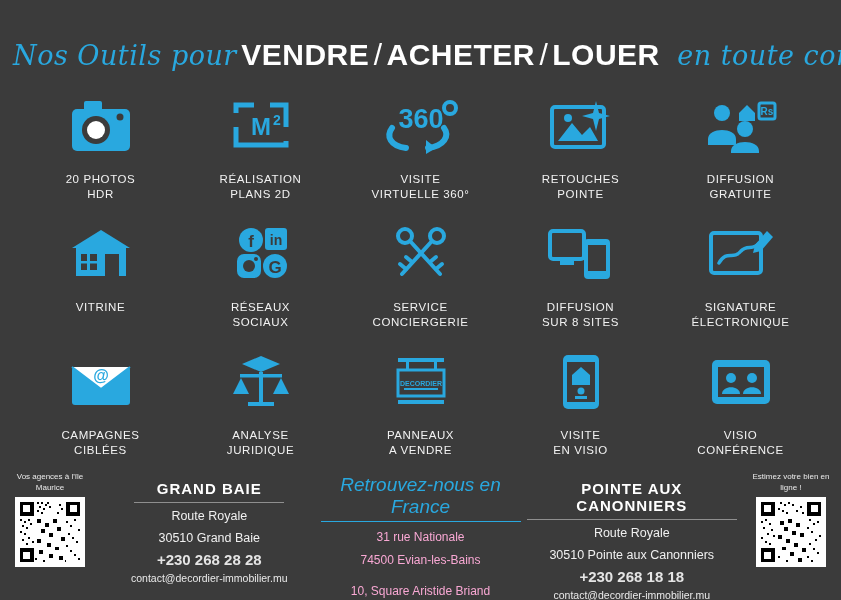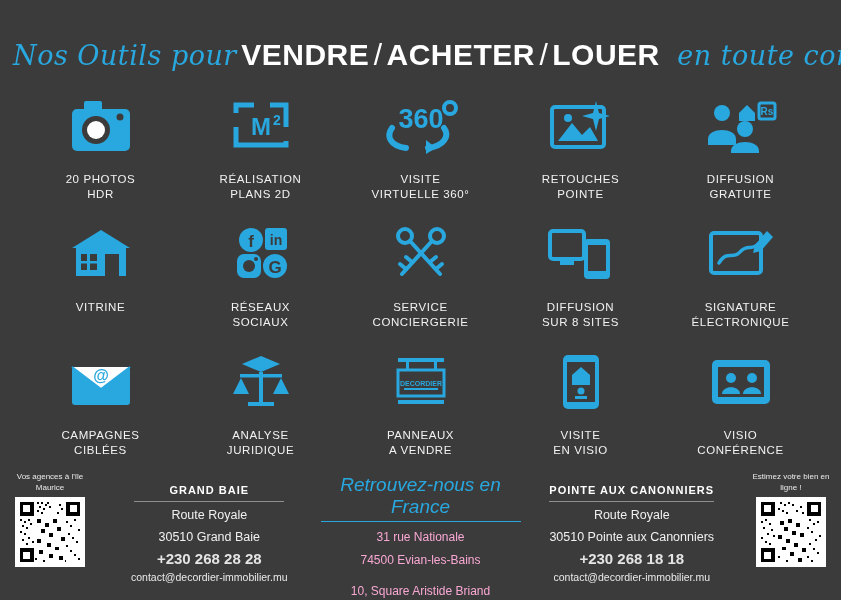--- a/index.html
+++ b/index.html
@@ -105,21 +105,21 @@
     background:#ffffff;
     padding:3px;
     box-sizing:border-box;
   }
   .agency{
     width:210px;
     text-align:center;
     padding-top:12px;
   }
   .agency-name{
-    font-size:11px;
+    font-size:15px;
     font-weight:bold;
     letter-spacing:1px;
     padding-bottom:5px;
     border-bottom:1px solid #8f8f8f;
     display:inline-block;
     min-width:150px;
   }
   .agency-line{
     font-size:12.5px;
     line-height:17px;

